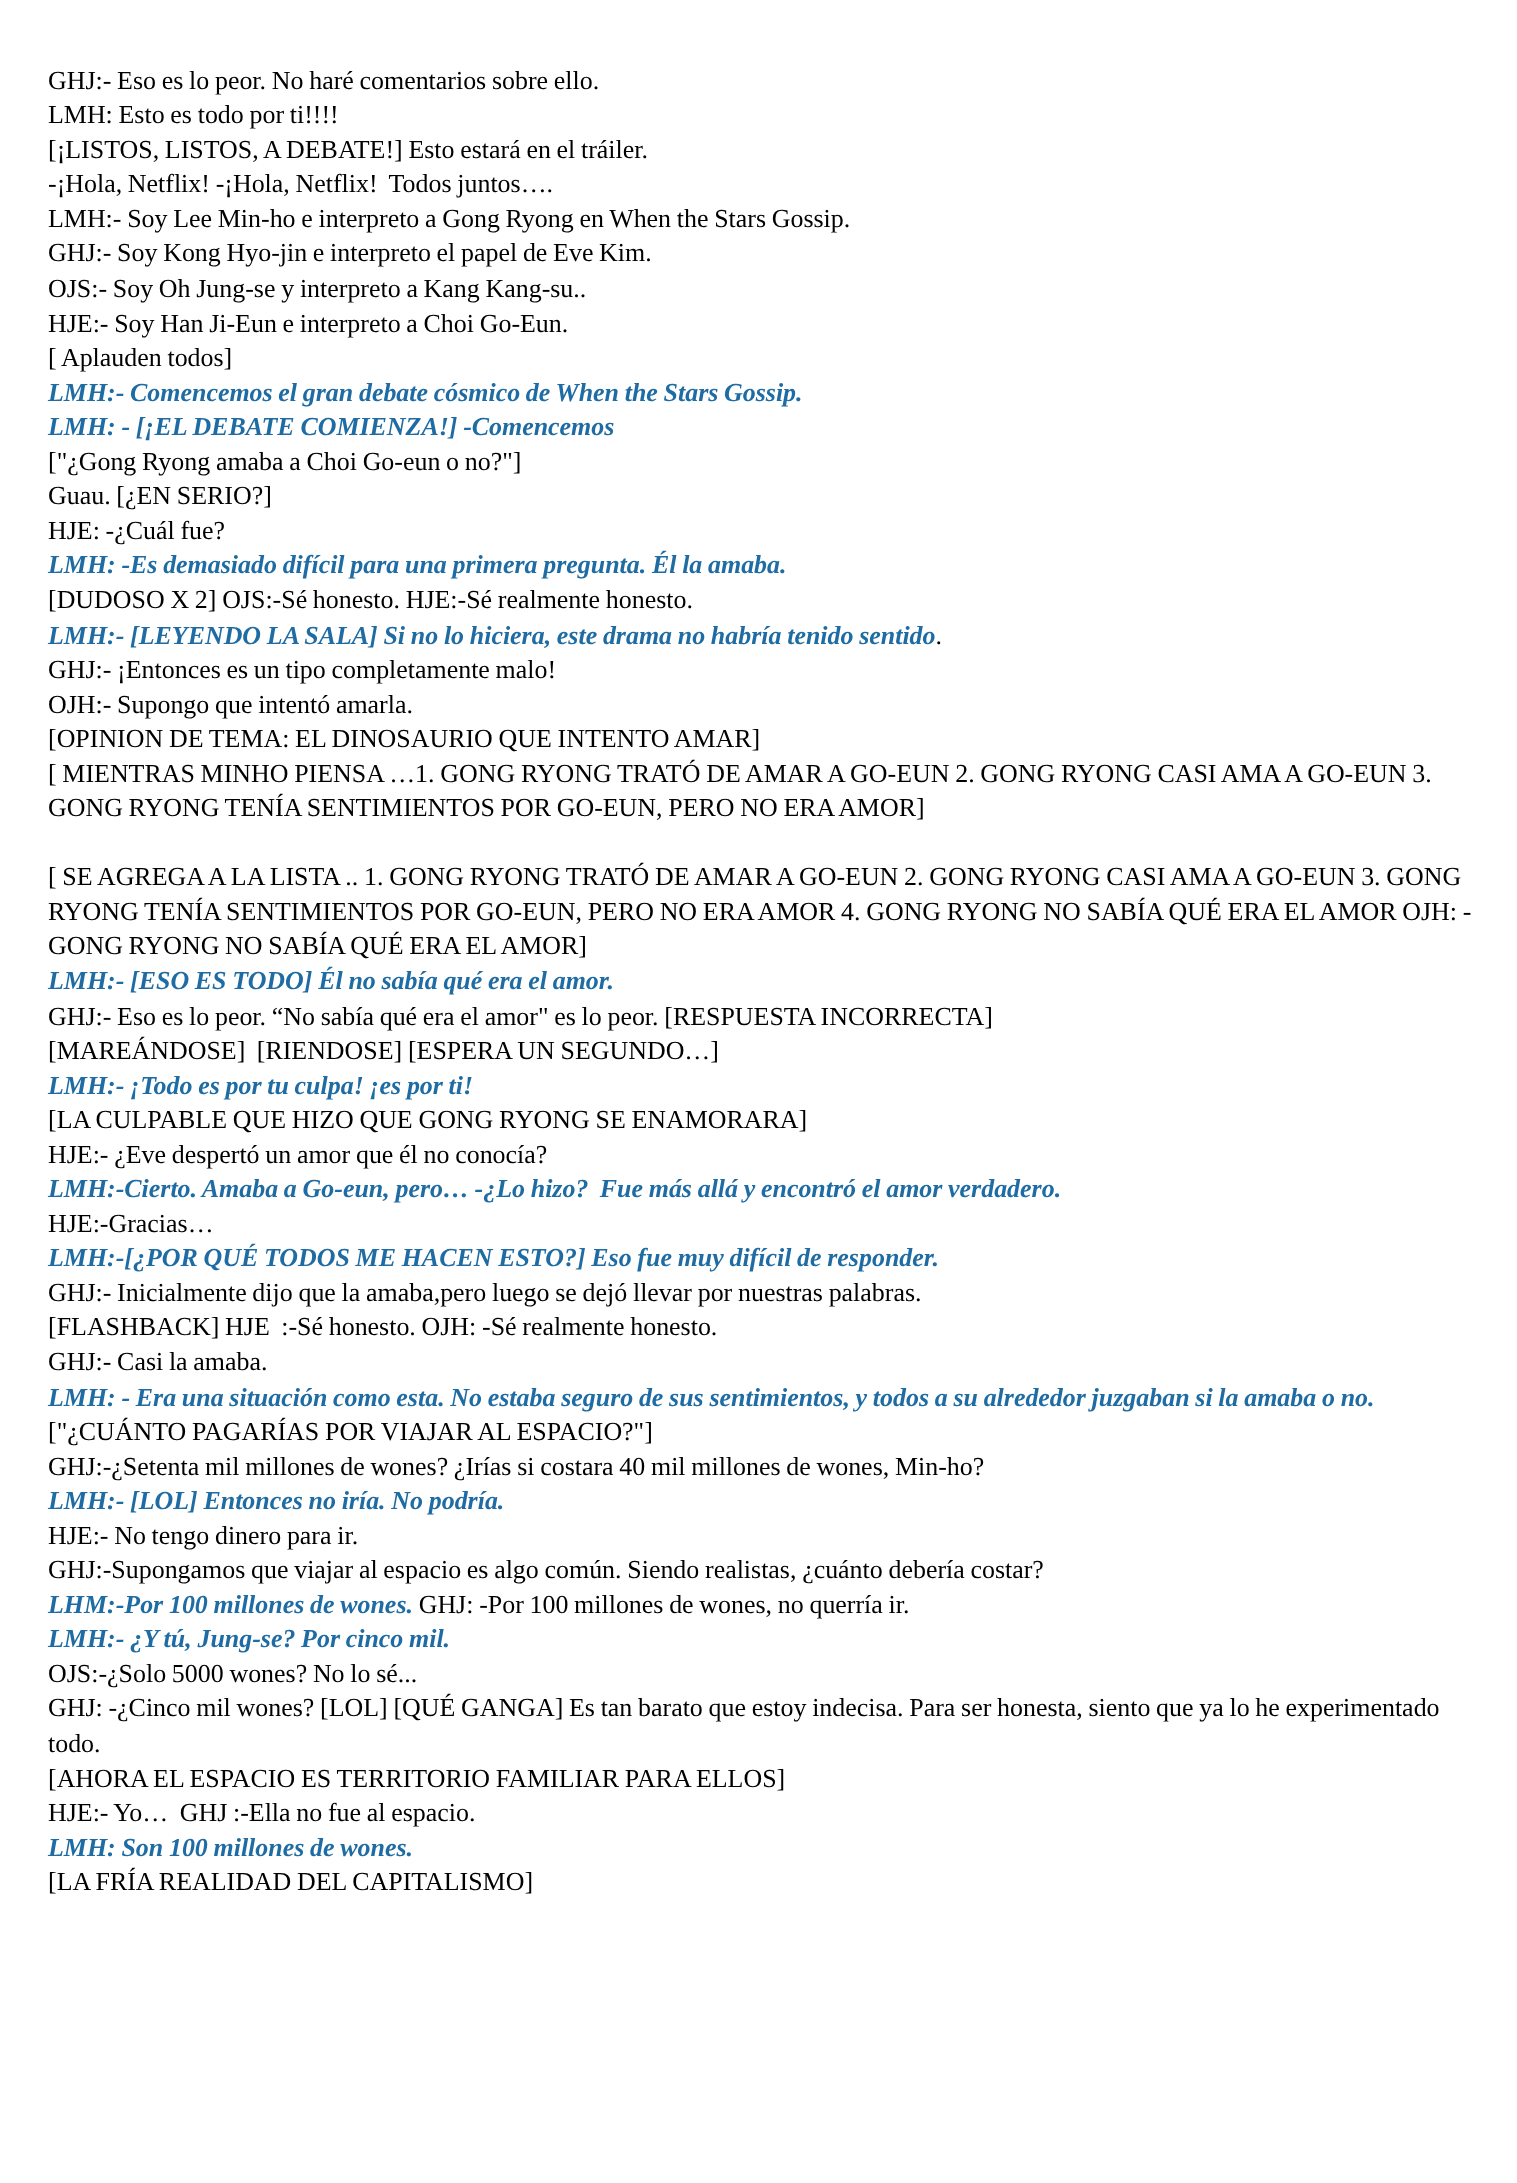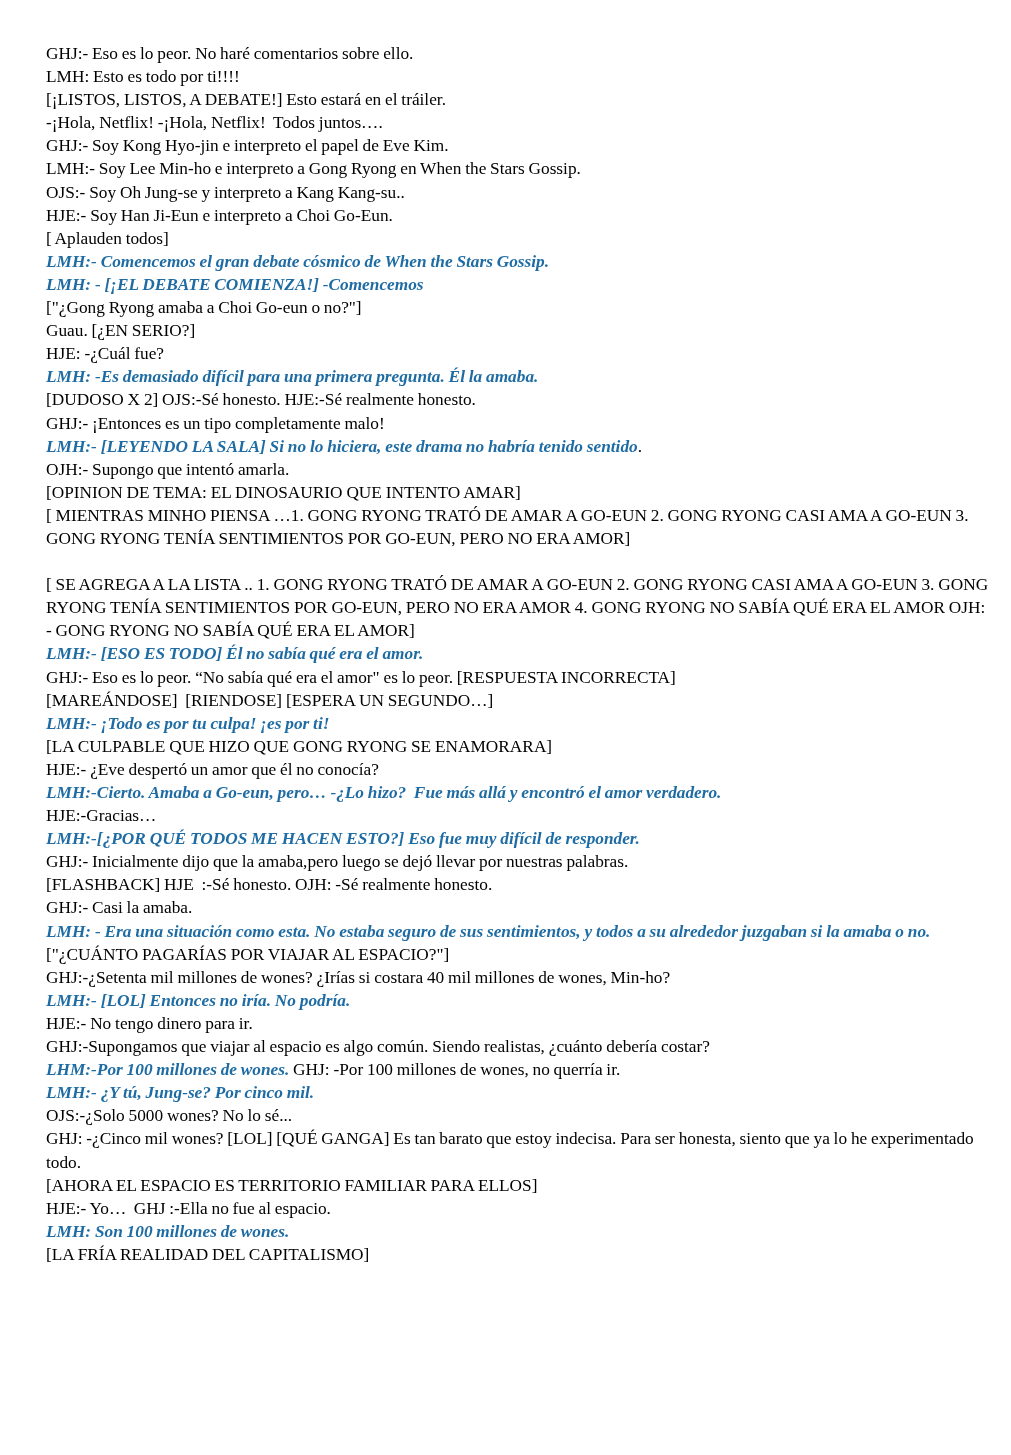--- a/index.html
+++ b/index.html
@@ -11,21 +11,21 @@
     width: 1011px;
     height: 1455px;
     overflow: hidden;
     font-family: "Liberation Serif", "DejaVu Serif", serif;
     color: #000000;
   }
   .page {
     box-sizing: border-box;
     width: 1011px;
     height: 1455px;
-    padding: 42px 22px 0 46px;
+    padding: 42px 22px 0 32px;
   }
   p.line {
     margin: 0;
     padding: 0;
     font-size: 17.3px;
     line-height: 23.1px;
     white-space: pre-wrap;
     word-spacing: -0.5px;
   }
   span.seg {
@@ -44,34 +44,34 @@
 </style>
 </head>
 <body>
 
 <main class="page">
   <div id="transcript-lines">
       <p class="line"><span class="seg">GHJ:- Eso es lo peor. No haré comentarios sobre ello.</span></p>
       <p class="line"><span class="seg">LMH: Esto es todo por ti!!!!</span></p>
       <p class="line"><span class="seg">[¡LISTOS, LISTOS, A DEBATE!] Esto estará en el tráiler.</span></p>
       <p class="line"><span class="seg">-¡Hola, Netflix! -¡Hola, Netflix!  Todos juntos….</span></p>
+      <p class="line"><span class="seg">LMH:- Soy Lee Min-ho e interpreto a Gong Ryong en When the Stars Gossip.</span></p>
       <p class="line"><span class="seg">GHJ:- Soy Kong Hyo-jin e interpreto el papel de Eve Kim.</span></p>
-      <p class="line"><span class="seg">LMH:- Soy Lee Min-ho e interpreto a Gong Ryong en When the Stars Gossip.</span></p>
       <p class="line"><span class="seg">OJS:- Soy Oh Jung-se y interpreto a Kang Kang-su..</span></p>
       <p class="line"><span class="seg">HJE:- Soy Han Ji-Eun e interpreto a Choi Go-Eun.</span></p>
       <p class="line"><span class="seg">[ Aplauden todos]</span></p>
       <p class="line"><span class="seg emphasis">LMH:- Comencemos el gran debate cósmico de When the Stars Gossip.</span></p>
       <p class="line"><span class="seg emphasis">LMH: - [¡EL DEBATE COMIENZA!] -Comencemos</span></p>
       <p class="line"><span class="seg">["¿Gong Ryong amaba a Choi Go-eun o no?"]</span></p>
       <p class="line"><span class="seg">Guau. [¿EN SERIO?]</span></p>
       <p class="line"><span class="seg">HJE: -¿Cuál fue?</span></p>
       <p class="line"><span class="seg emphasis">LMH: -Es demasiado difícil para una primera pregunta. Él la amaba.</span></p>
       <p class="line"><span class="seg">[DUDOSO X 2] OJS:-Sé honesto. HJE:-Sé realmente honesto.</span></p>
+      <p class="line"><span class="seg emphasis">LMH:- [LEYENDO LA SALA] Si no lo hiciera, este drama no habría tenido sentido</span><span class="seg">.</span></p>
       <p class="line"><span class="seg">GHJ:- ¡Entonces es un tipo completamente malo!</span></p>
-      <p class="line"><span class="seg emphasis">LMH:- [LEYENDO LA SALA] Si no lo hiciera, este drama no habría tenido sentido</span><span class="seg">.</span></p>
       <p class="line"><span class="seg">OJH:- Supongo que intentó amarla.</span></p>
       <p class="line"><span class="seg">[OPINION DE TEMA: EL DINOSAURIO QUE INTENTO AMAR]</span></p>
       <p class="line"><span class="seg">[ MIENTRAS MINHO PIENSA …1. GONG RYONG TRATÓ DE AMAR A GO-EUN 2. GONG RYONG CASI AMA A GO-EUN 3. GONG RYONG TENÍA SENTIMIENTOS POR GO-EUN, PERO NO ERA AMOR]</span></p>
       <p class="line blank">&nbsp;</p>
       <p class="line"><span class="seg">[ SE AGREGA A LA LISTA .. 1. GONG RYONG TRATÓ DE AMAR A GO-EUN 2. GONG RYONG CASI AMA A GO-EUN 3. GONG RYONG TENÍA SENTIMIENTOS POR GO-EUN, PERO NO ERA AMOR 4. GONG RYONG NO SABÍA QUÉ ERA EL AMOR OJH: - GONG RYONG NO SABÍA QUÉ ERA EL AMOR]</span></p>
       <p class="line"><span class="seg emphasis">LMH:- [ESO ES TODO] Él no sabía qué era el amor.</span></p>
       <p class="line"><span class="seg">GHJ:- Eso es lo peor. “No sabía qué era el amor" es lo peor. [RESPUESTA INCORRECTA]</span></p>
       <p class="line"><span class="seg">[MAREÁNDOSE]  [RIENDOSE] [ESPERA UN SEGUNDO…]</span></p>
       <p class="line"><span class="seg emphasis">LMH:- ¡Todo es por tu culpa! ¡es por ti!</span></p>
       <p class="line"><span class="seg">[LA CULPABLE QUE HIZO QUE GONG RYONG SE ENAMORARA]</span></p>

